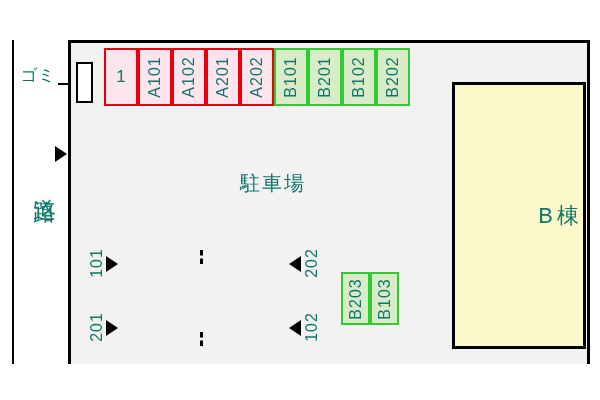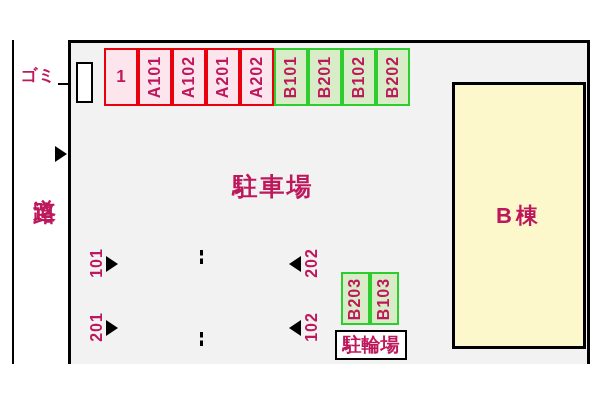--- a/index.html
+++ b/index.html
@@ -1,17 +1,17 @@
 <!DOCTYPE html>
 <html><head>
 <meta charset="utf-8">
 <style>
   html,body{margin:0;padding:0;background:#fff;}
   .canvas{position:relative;width:600px;height:364px;background:#ffffff;
-          font-family:"Liberation Sans","DejaVu Sans",sans-serif;font-weight:bold;color:#be185d;overflow:hidden;}
+          font-family:"Liberation Sans","DejaVu Sans",sans-serif;font-weight:normal;color:#0f766e;overflow:hidden;}
   .abs{position:absolute;}
 
   
   .map{left:68px;top:40px;width:522px;height:330px;background:#f2f2f2;border:3px solid #000;box-sizing:border-box;}
 
   
   .road-line{left:12px;top:40px;width:2px;height:333px;background:#000;}
 
   
   .garbage-label{left:12px;top:66px;width:52px;text-align:center;font-size:17px;line-height:19px;}
@@ -26,24 +26,24 @@
   .road-arrow{left:55px;top:146px;}
 
   
   .stall{top:48px;width:34px;height:58px;box-sizing:border-box;display:flex;align-items:center;justify-content:center;z-index:2;}
   .stall.pink{background:#fce5ec;border:2px solid #e8000d;}
   .stall.green{background:#d8ecc8;border:2px solid #2ecc2e;}
   .rot{transform:rotate(-90deg);white-space:nowrap;font-size:16px;letter-spacing:1px;}
   .stall-flat{font-size:17px;}
 
   
-  .parking-lot-label{left:193px;top:170px;width:160px;text-align:center;font-size:25px;letter-spacing:2px;}
+  .parking-lot-label{left:193px;top:170px;width:160px;text-align:center;font-size:20px;letter-spacing:2px;}
 
   
-  .building{background:#fdf7cc;border:3px solid #000;box-sizing:border-box;display:flex;align-items:center;justify-content:center;}
+  .building{background:#fdf7cc;border:3px solid #000;box-sizing:border-box;display:flex;align-items:center;justify-content:flex-end;}
   .building-a{left:117px;top:247px;width:170px;height:100px;}
   .building-b{left:452px;top:82px;width:134px;height:267px;}
   .building-name{font-size:22px;letter-spacing:4px;}
 
   
   .dash-v{width:0;height:14px;border-left:3px dashed #000;z-index:2;}
 
   
   .unit-arrow{z-index:2;}
   .unit-label{width:24px;height:48px;display:flex;align-items:center;justify-content:center;}
@@ -126,21 +126,18 @@
     <span class="rot">102</span>
   </div>
 
   <div class="abs stall2" style="left:341px;">
     <span class="rot">B203</span>
   </div>
   <div class="abs stall2" style="left:370px;">
     <span class="rot">B103</span>
   </div>
 
-  <div class="abs bicycle-box">
-    <span>駐輪場</span>
-  </div>
 
   <div class="abs building building-b">
     <span class="building-name">B棟</span>
   </div>
 
 </div>
 
 </body></html>

